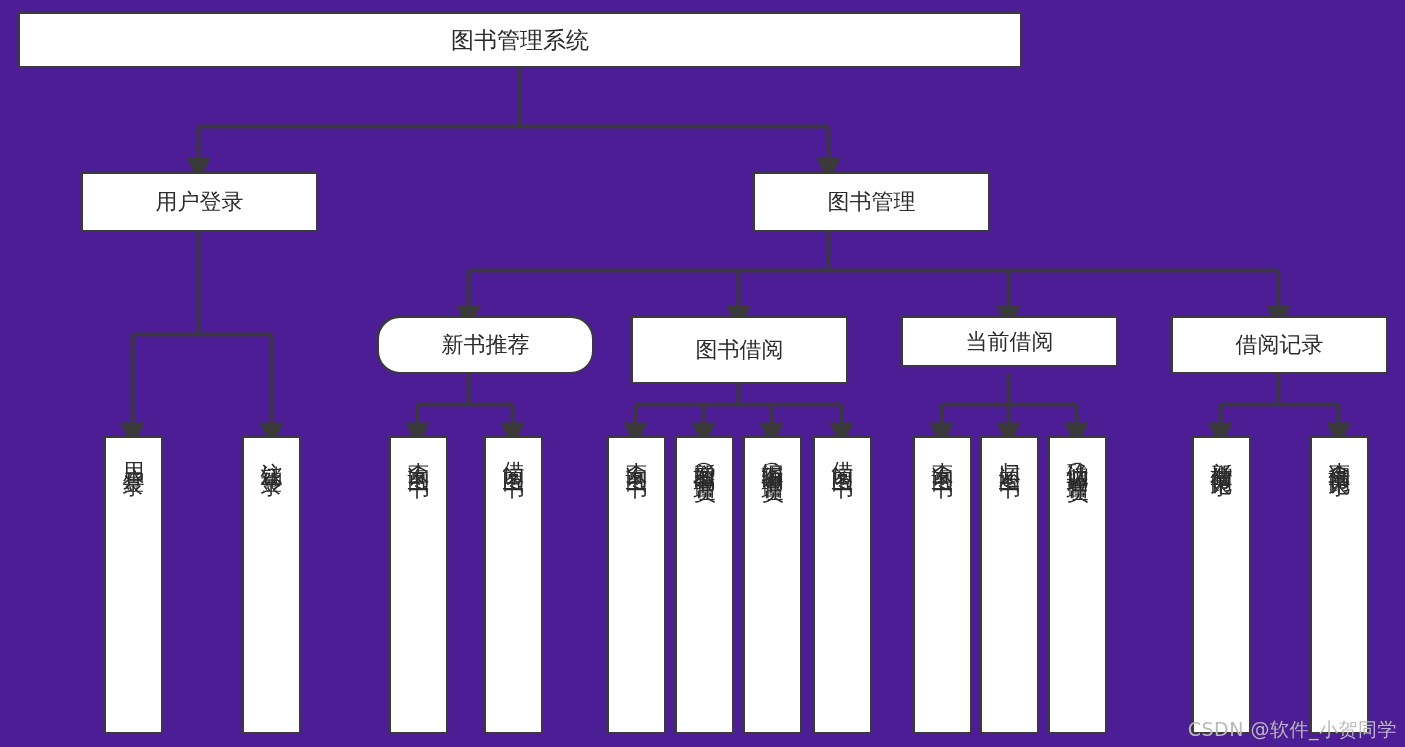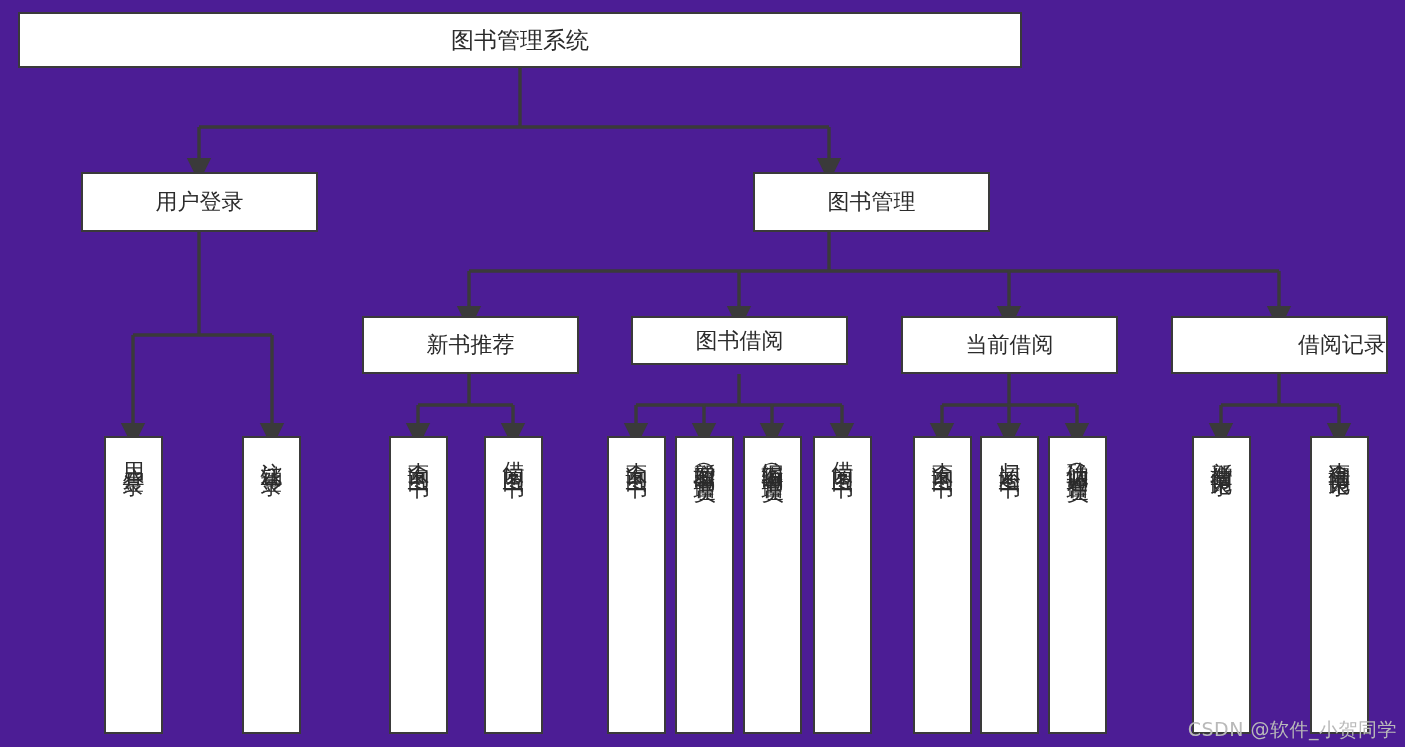--- a/index.html
+++ b/index.html
@@ -132,30 +132,30 @@
     <span>图书管理系统</span>
   </div>
 
   <div class="node level2" style="left:81px; top:172px; width:237px; height:60px;">
     <span>用户登录</span>
   </div>
   <div class="node level2" style="left:753px; top:172px; width:237px; height:60px;">
     <span>图书管理</span>
   </div>
 
-  <div class="node level2" style="left:362px; top:316px; width:217px; height:58px;">
+  <div class="node level2" style="left:377px; top:316px; width:217px; height:58px;border-radius:23px;">
     <span>新书推荐</span>
   </div>
-  <div class="node level2" style="left:631px; top:316px; width:217px; height:49px;">
+  <div class="node level2" style="left:631px; top:316px; width:217px; height:68px;">
     <span>图书借阅</span>
   </div>
-  <div class="node level2" style="left:901px; top:316px; width:217px; height:58px;">
+  <div class="node level2" style="left:901px; top:316px; width:217px; height:51px;">
     <span>当前借阅</span>
   </div>
-  <div class="node level2" style="left:1171px; top:316px; width:217px; height:58px;justify-content:flex-end;">
+  <div class="node level2" style="left:1171px; top:316px; width:217px; height:58px;">
     <span>借阅记录</span>
   </div>
 
   <div class="node leaf" style="left:104px; top:436px; width:59px; height:298px;">
     <span class="leaf-label">用户登录</span>
   </div>
   <div class="node leaf" style="left:242px; top:436px; width:59px; height:298px;">
     <span class="leaf-label">注销登录</span>
   </div>
 

